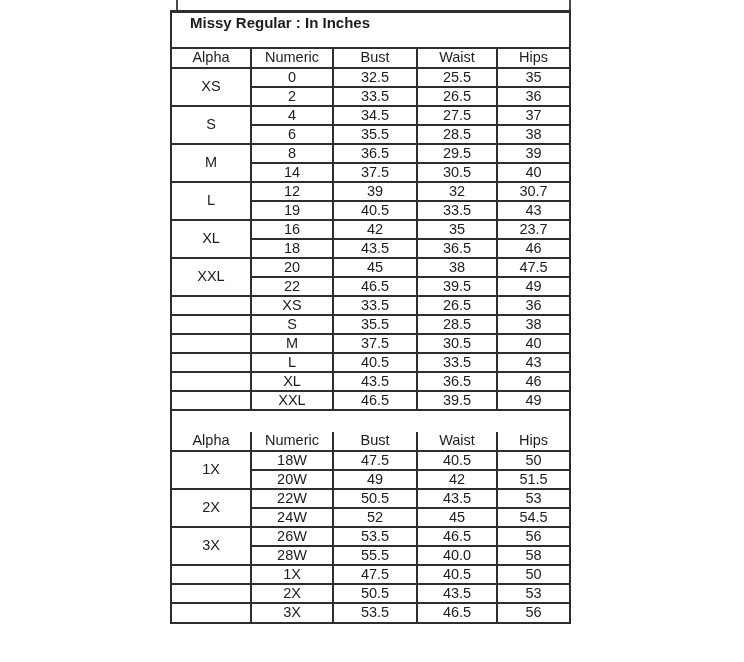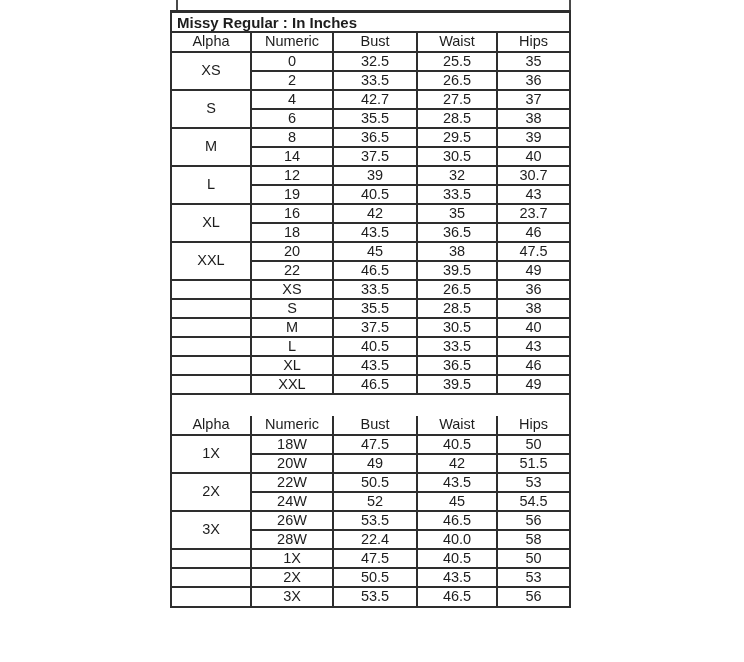--- a/index.html
+++ b/index.html
@@ -34,25 +34,25 @@
     left: 170px;
     top: 10px;
     width: 401px;
     border-top: 3px solid var(--line);
     border-left: 2px solid var(--line);
     border-right: 2px solid var(--line);
     border-bottom: 2px solid var(--line);
     background: var(--bg);
   }
   .title-row {
-    height: 20px;
+    height: 36px;
     line-height: 19px;
     font-weight: bold;
     font-size: 15px;
-    padding-left: 5px;
+    padding-left: 18px;
     border-bottom: 2px solid var(--line);
     white-space: nowrap;
   }
   .title-row.no-top { border-top: none; }
   .section-gap {
     height: 21px;
   }
   table.size-table {
     border-collapse: collapse;
     table-layout: fixed;
@@ -114,21 +114,21 @@
           </tr>
           <tr>
             <td>2</td>
             <td>33.5</td>
             <td>26.5</td>
             <td>36</td>
           </tr>
           <tr>
             <td class="col-first" rowspan="2">S</td>
             <td>4</td>
-            <td>42.7</td>
+            <td>34.5</td>
             <td>27.5</td>
             <td>37</td>
           </tr>
           <tr>
             <td>6</td>
             <td>35.5</td>
             <td>28.5</td>
             <td>38</td>
           </tr>
           <tr>
@@ -277,21 +277,21 @@
           </tr>
           <tr>
             <td class="col-first" rowspan="2">3X</td>
             <td>26W</td>
             <td>53.5</td>
             <td>46.5</td>
             <td>56</td>
           </tr>
           <tr>
             <td>28W</td>
-            <td>22.4</td>
+            <td>55.5</td>
             <td>40.0</td>
             <td>58</td>
           </tr>
           <tr>
             <td class="col-first"></td>
             <td>1X</td>
             <td>47.5</td>
             <td>40.5</td>
             <td>50</td>
           </tr>

